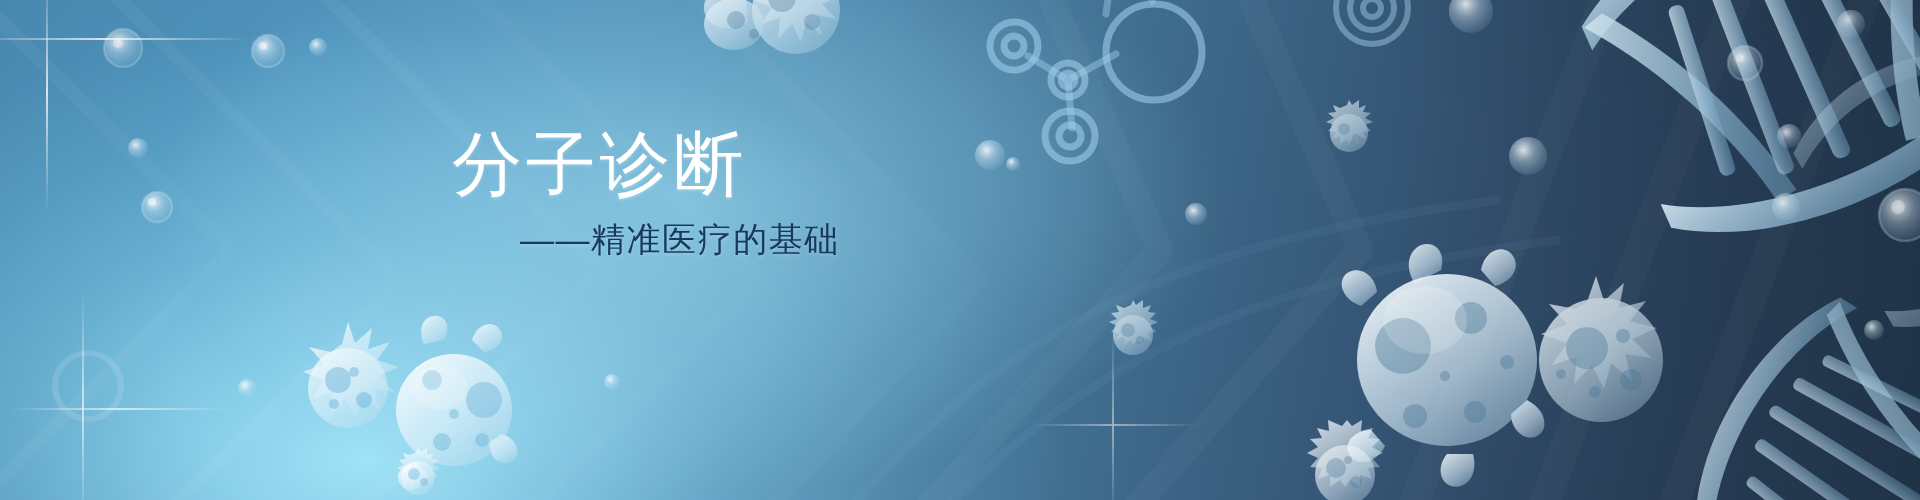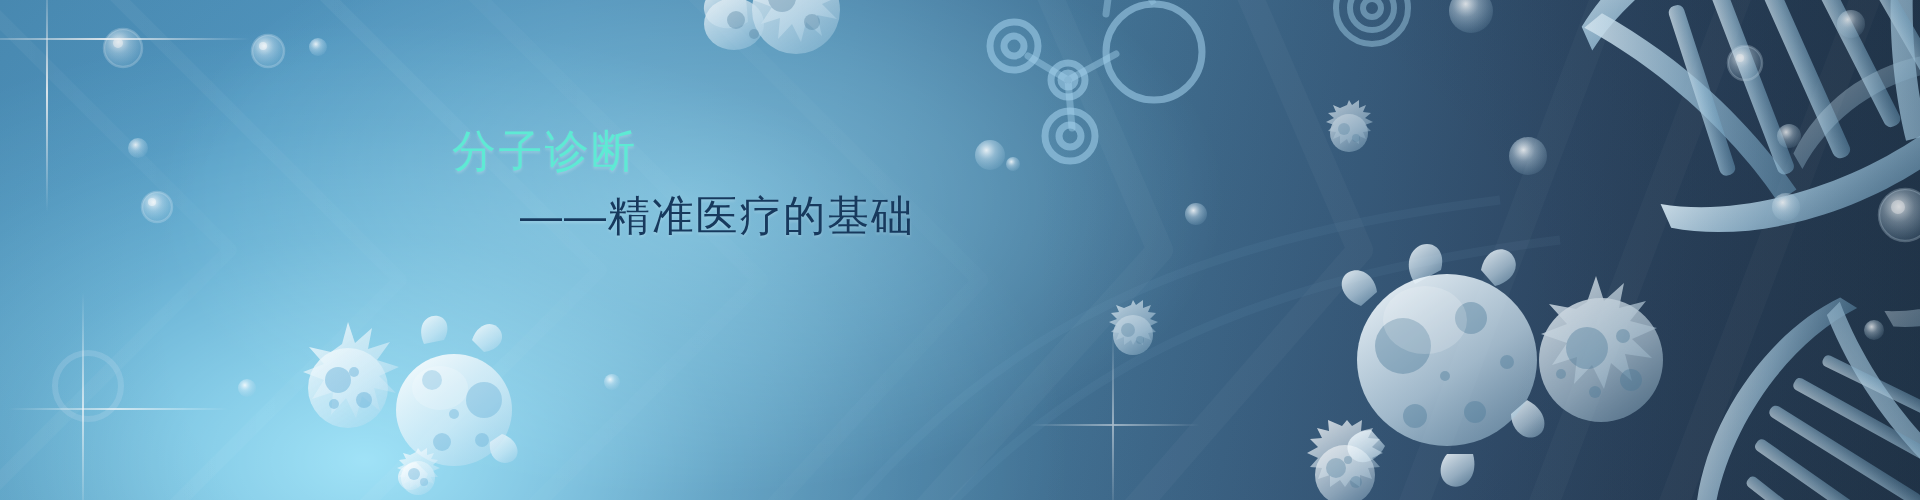--- a/index.html
+++ b/index.html
@@ -84,32 +84,32 @@
   .sparkle .h,.sparkle .v{ position:absolute; background:linear-gradient(90deg,rgba(255,255,255,0) 0%,rgba(255,255,255,.85) 50%,rgba(255,255,255,0) 100%); }
   .sparkle .v{ background:linear-gradient(180deg,rgba(255,255,255,0) 0%,rgba(255,255,255,.85) 50%,rgba(255,255,255,0) 100%); }
 
   
   .text-block{
     position:absolute;
     left:452px; top:128px;
     width:760px;
   }
   .title{
-    font-size:44px;
+    font-size:70px;
     line-height:1.05;
     font-weight:400;
     letter-spacing:.055em;
-    color:#5eead4;
+    color:#ffffff;
     text-shadow:0 2px 3px rgba(255,255,255,.22);
     white-space:nowrap;
   }
   .subtitle{
     margin-top:18px;
     padding-left:68px;
-    font-size:42px;
+    font-size:34px;
     line-height:1.15;
     font-weight:400;
     letter-spacing:.045em;
     color:#17395d;
     text-shadow:0 2px 3px rgba(255,255,255,.20);
     white-space:nowrap;
   }
 </style>
 </head>
 <body>

